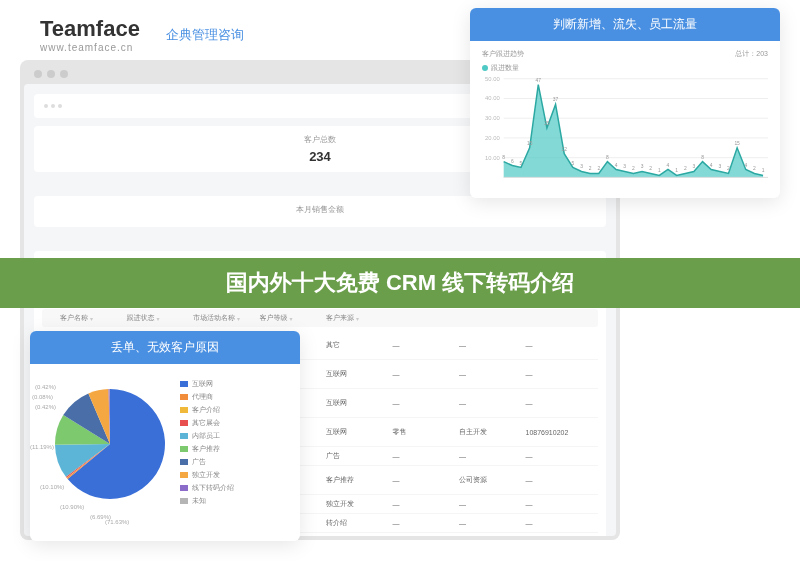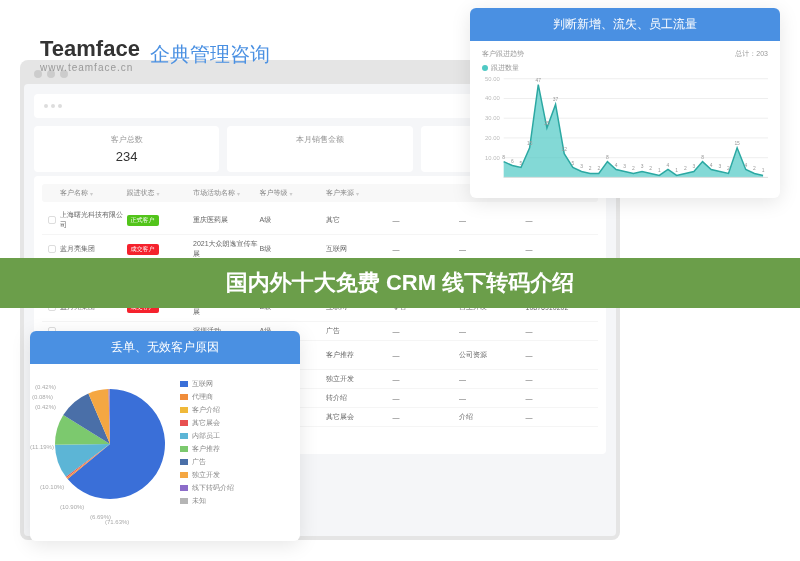--- a/index.html
+++ b/index.html
@@ -1,35 +1,35 @@
 <!DOCTYPE html>
 <html><head>
   <meta charset="utf-8">
   <style>
     * { margin: 0; padding: 0; box-sizing: border-box; font-family: "Microsoft YaHei", sans-serif; }
     body { width: 800px; height: 561px; background: #fff; position: relative; overflow: hidden; }
     
-    .logo-area { position: absolute; top: 36px; left: 40px; z-index: 10; display: flex; align-items: center; gap: 10px; }
+    .logo-area { position: absolute; top: 16px; left: 40px; z-index: 10; display: flex; align-items: center; gap: 26px; }
     .logo-text { font-size: 22px; font-weight: bold; color: #333; }
-    .logo-sub { font-size: 20px; color: #4a90e2; font-weight: 500; }
+    .logo-sub { font-size: 13px; color: #4a90e2; font-weight: 500; }
     .logo-url { font-size: 10px; color: #999; letter-spacing: 1px; }
     
     .main-window { position: absolute; top: 60px; left: 20px; width: 600px; height: 480px; background: #e5e5e5; border-radius: 8px; padding: 4px; }
     .window-header { height: 20px; display: flex; align-items: center; padding: 0 10px; gap: 5px; }
     .window-dot { width: 8px; height: 8px; border-radius: 50%; background: #ccc; }
     .window-content { background: #f5f6f8; height: calc(100% - 20px); border-radius: 4px; padding: 10px; overflow: hidden; }
     
     .top-nav { background: #fff; height: 24px; border-radius: 4px; margin-bottom: 8px; display: flex; align-items: center; padding: 0 10px; }
     .nav-dots { display: flex; gap: 3px; }
     .nav-dot { width: 4px; height: 4px; background: #ddd; border-radius: 50%; }
     
-    .stats-row { display: flex; gap: 8px; margin-bottom: 4px; }
+    .stats-row { display: flex; gap: 24px; margin-bottom: 4px; flex-direction: column; }
     .stat-card { flex: 1; background: #fff; border-radius: 4px; padding: 8px; text-align: center; }
     .stat-label { font-size: 8px; color: #999; margin-bottom: 4px; }
-    .stat-value { font-size: 13px; font-weight: normal; color: #333; }
+    .stat-value { font-size: 13px; font-weight: bold; color: #333; }
     
     .crm-section { background: #fff; border-radius: 4px; padding: 8px; }
     .crm-title { font-size: 10px; color: #666; margin-bottom: 6px; }
     .table-header { display: flex; background: #f8f8f8; padding: 4px 6px; border-radius: 3px; font-size: 7px; color: #888; margin-bottom: 4px; }
     .th { flex: 1; display: flex; align-items: center; gap: 2px; }
     .th-sort { color: #ccc; font-size: 6px; }
     .table-row { display: flex; padding: 4px 6px; font-size: 7px; color: #666; align-items: center; border-bottom: 1px solid #f5f5f5; }
     .td { flex: 1; }
     .checkbox { width: 8px; height: 8px; border: 1px solid #ddd; border-radius: 2px; margin-right: 4px; }
     .badge { padding: 1px 4px; border-radius: 2px; color: #fff; font-size: 6px; display: inline-block; }

